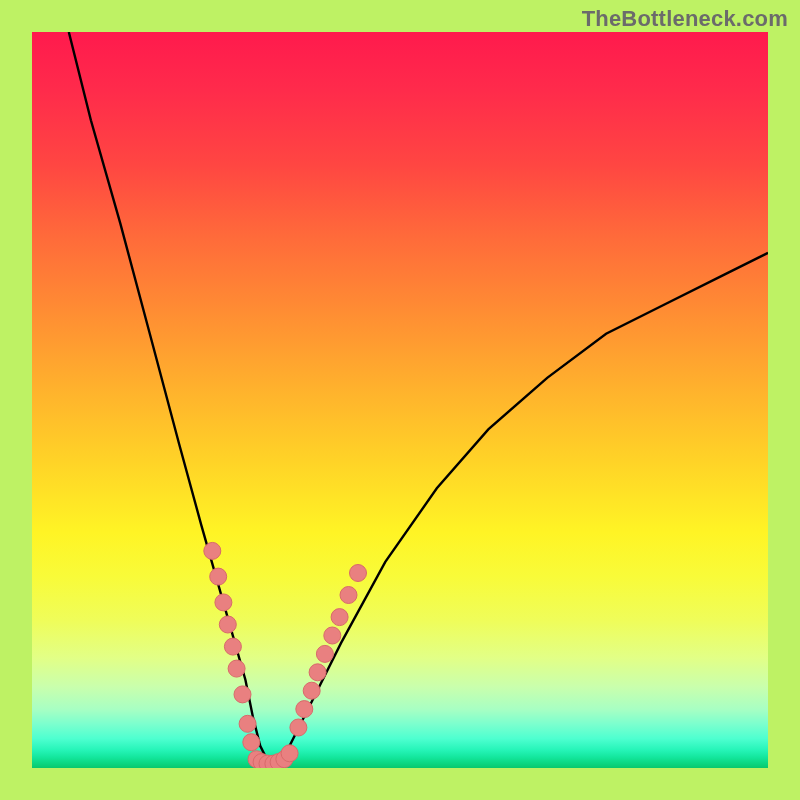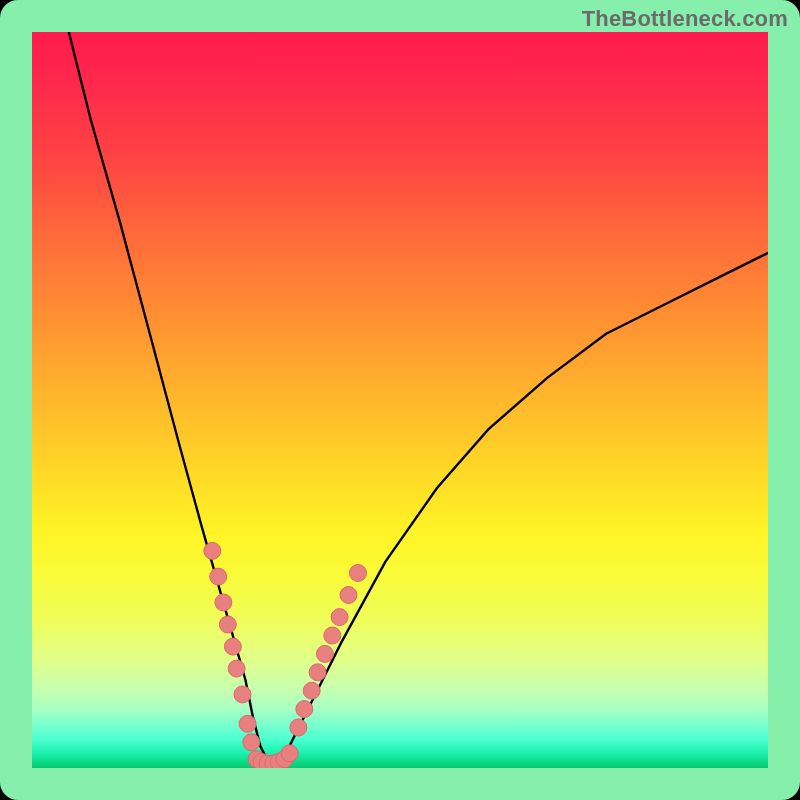--- a/index.html
+++ b/index.html
@@ -9,22 +9,21 @@
     height: 800px;
     background: #000;
     font-family: Arial, Helvetica, sans-serif;
   }
   .frame {
     position: absolute;
     top: 0;
     left: 0;
     width: 800px;
     height: 800px;
-    background: #86efac;
-    border-radius: 18px;
+    background: #bef264;
   }
   .plot-area {
     position: absolute;
     top: 32px;
     left: 32px;
     width: 736px;
     height: 736px;
     overflow: hidden;
   }
   .gradient-bg {

